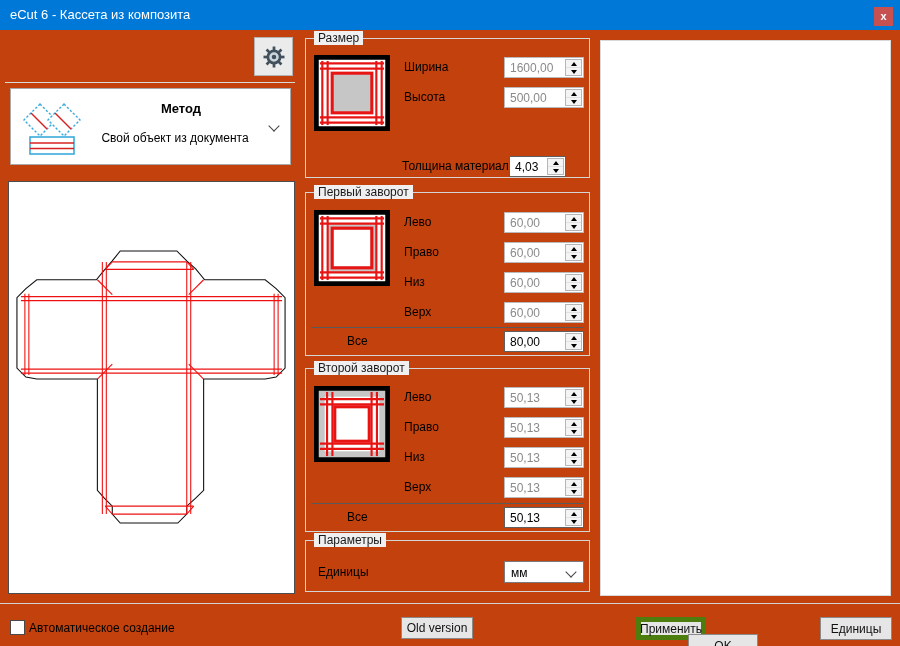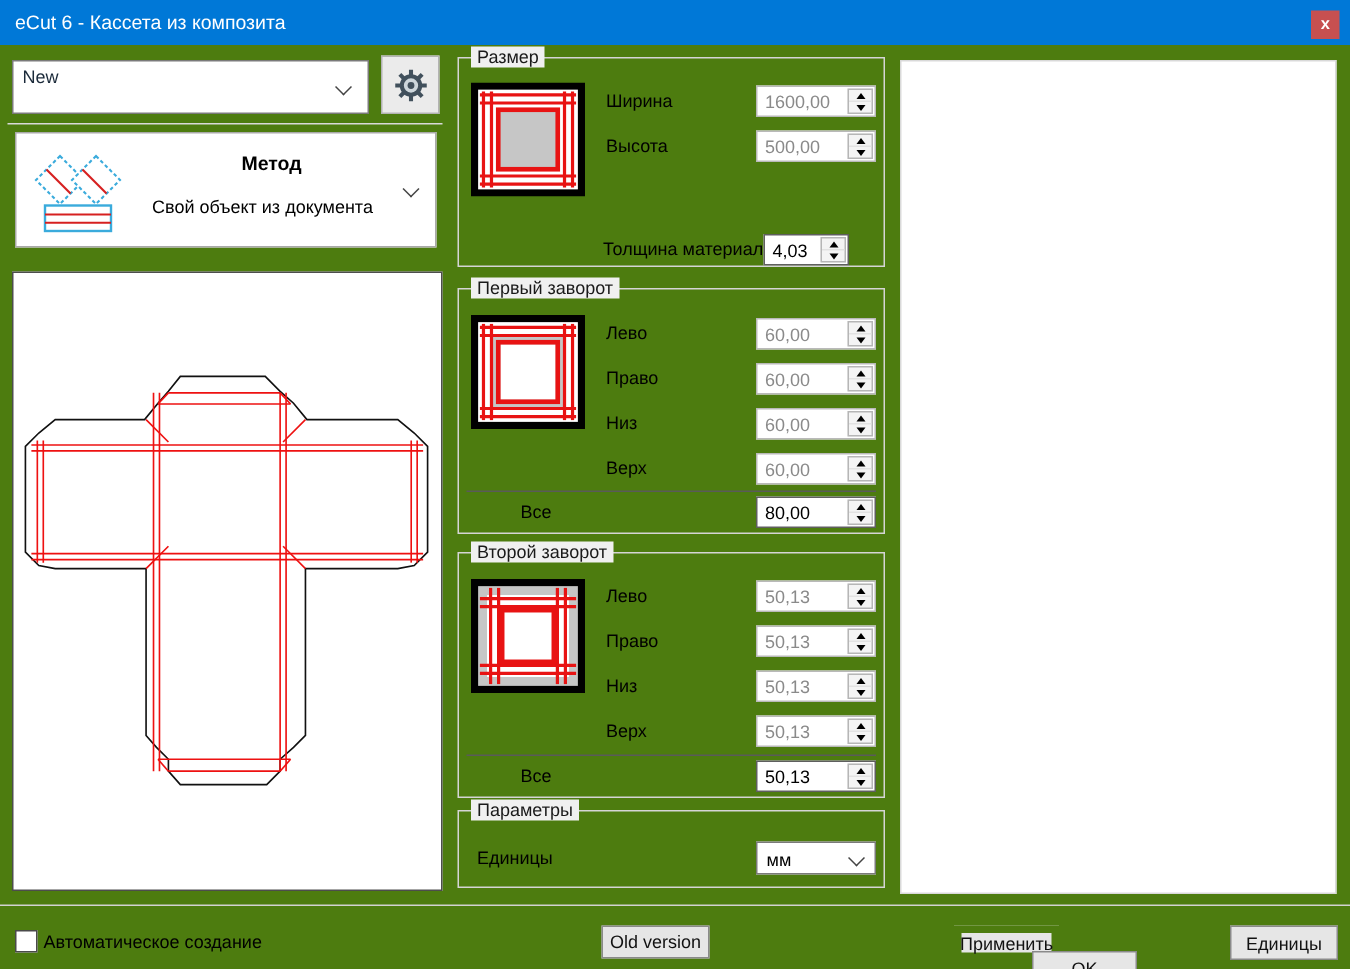--- a/index.html
+++ b/index.html
@@ -1,17 +1,17 @@
 <!DOCTYPE html>
 <html><head>
 <meta charset="utf-8">
 <style>
   html,body{margin:0;padding:0;}
   body{width:900px;height:646px;background:#e8e8e8;font-family:"Liberation Sans","DejaVu Sans",sans-serif;font-size:12px;color:#000;}
-  #app{position:relative;width:900px;height:646px;background:#4d7c0f;overflow:hidden;}
+  #app{position:relative;width:900px;height:646px;background:#c2410c;overflow:hidden;}
 
   
   .titlebar{position:absolute;left:0;top:0;width:900px;height:30px;background:#0078d7;}
   .title-text{position:absolute;left:10px;top:0;line-height:30px;color:#fff;font-size:13px;}
   .close-btn{position:absolute;right:7px;top:7px;width:19px;height:19px;background:#c75050;color:#fff;
              font-size:11px;font-weight:bold;text-align:center;line-height:19px;cursor:pointer;}
 
   
   .combo{position:absolute;background:#fff;border:1px solid #7a7a7a;box-sizing:border-box;}
   .combo .val{position:absolute;left:6px;top:3px;color:#1b2a3a;}
@@ -43,24 +43,20 @@
 </head>
 <body>
 
 <div id="app">
 
   <div class="titlebar">
     <span class="title-text">eCut 6 - Кассета из композита</span>
     <div class="close-btn">x</div>
   </div>
 
-  <div class="combo" style="left:8px;top:40px;width:238px;height:36px;">
-    <span class="val">New</span>
-    <span class="chev" style="right:12px;top:13px;"></span>
-  </div>
   <div class="btn" style="left:254px;top:37px;width:39px;height:39px;background:#ebebeb;border:1px solid #b3b3b3;">
     <svg width="28" height="28" viewBox="0 0 32 32">
       <g stroke="#41505c" stroke-width="3.1">
         <line x1="16" y1="4" x2="16" y2="9"></line>
           <line x1="16" y1="23" x2="16" y2="28"></line>
         <line x1="4" y1="16" x2="9" y2="16"></line>
           <line x1="23" y1="16" x2="28" y2="16"></line>
         <line x1="7.5" y1="7.5" x2="11" y2="11"></line>
           <line x1="21" y1="21" x2="24.5" y2="24.5"></line>
         <line x1="24.5" y1="7.5" x2="21" y2="11"></line>

